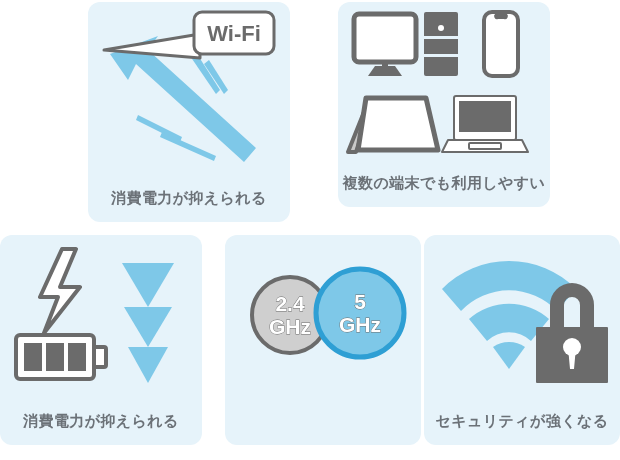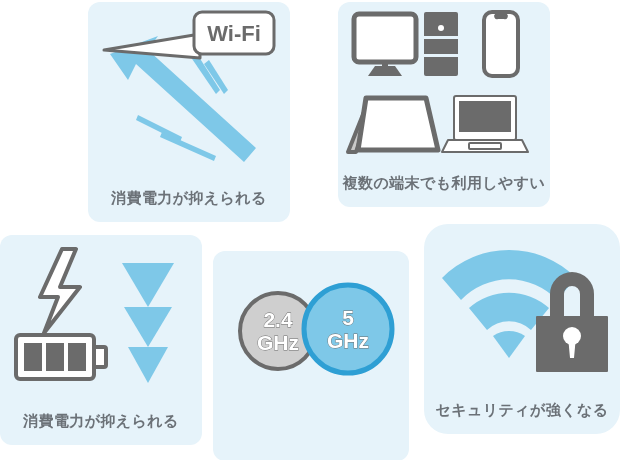--- a/index.html
+++ b/index.html
@@ -42,22 +42,22 @@
     line-height: 1.1;
     font-family: "DejaVu Sans", "Liberation Sans", sans-serif;
   }
 
   
   #card-speed   { left: 88px;  top: 2px;   width: 202px; height: 220px; border-radius: 12px; }
   #card-devices { left: 338px; top: 2px;   width: 212px; height: 205px; border-radius: 12px; }
 
   
   #card-power { left: 0px;   top: 235px; width: 202px; height: 210px; border-radius: 12px; }
-  #card-bands { left: 213px; top: 235px; width: 196px; height: 210px; border-radius: 12px; margin-top: 16px; }
-  #card-security { left: 424px; top: 224px; width: 196px; height: 210px; border-radius: 24px; }
+  #card-bands { left: 225px; top: 235px; width: 196px; height: 210px; border-radius: 12px; }
+  #card-security { left: 424px; top: 235px; width: 196px; height: 210px; border-radius: 12px; }
 
   .svg-fill { display: block; width: 100%; height: 100%; }
 </style>
 </head>
 <body>
 
 <div class="board">
 
   <div class="card" id="card-speed">
     <div class="icon-area">

